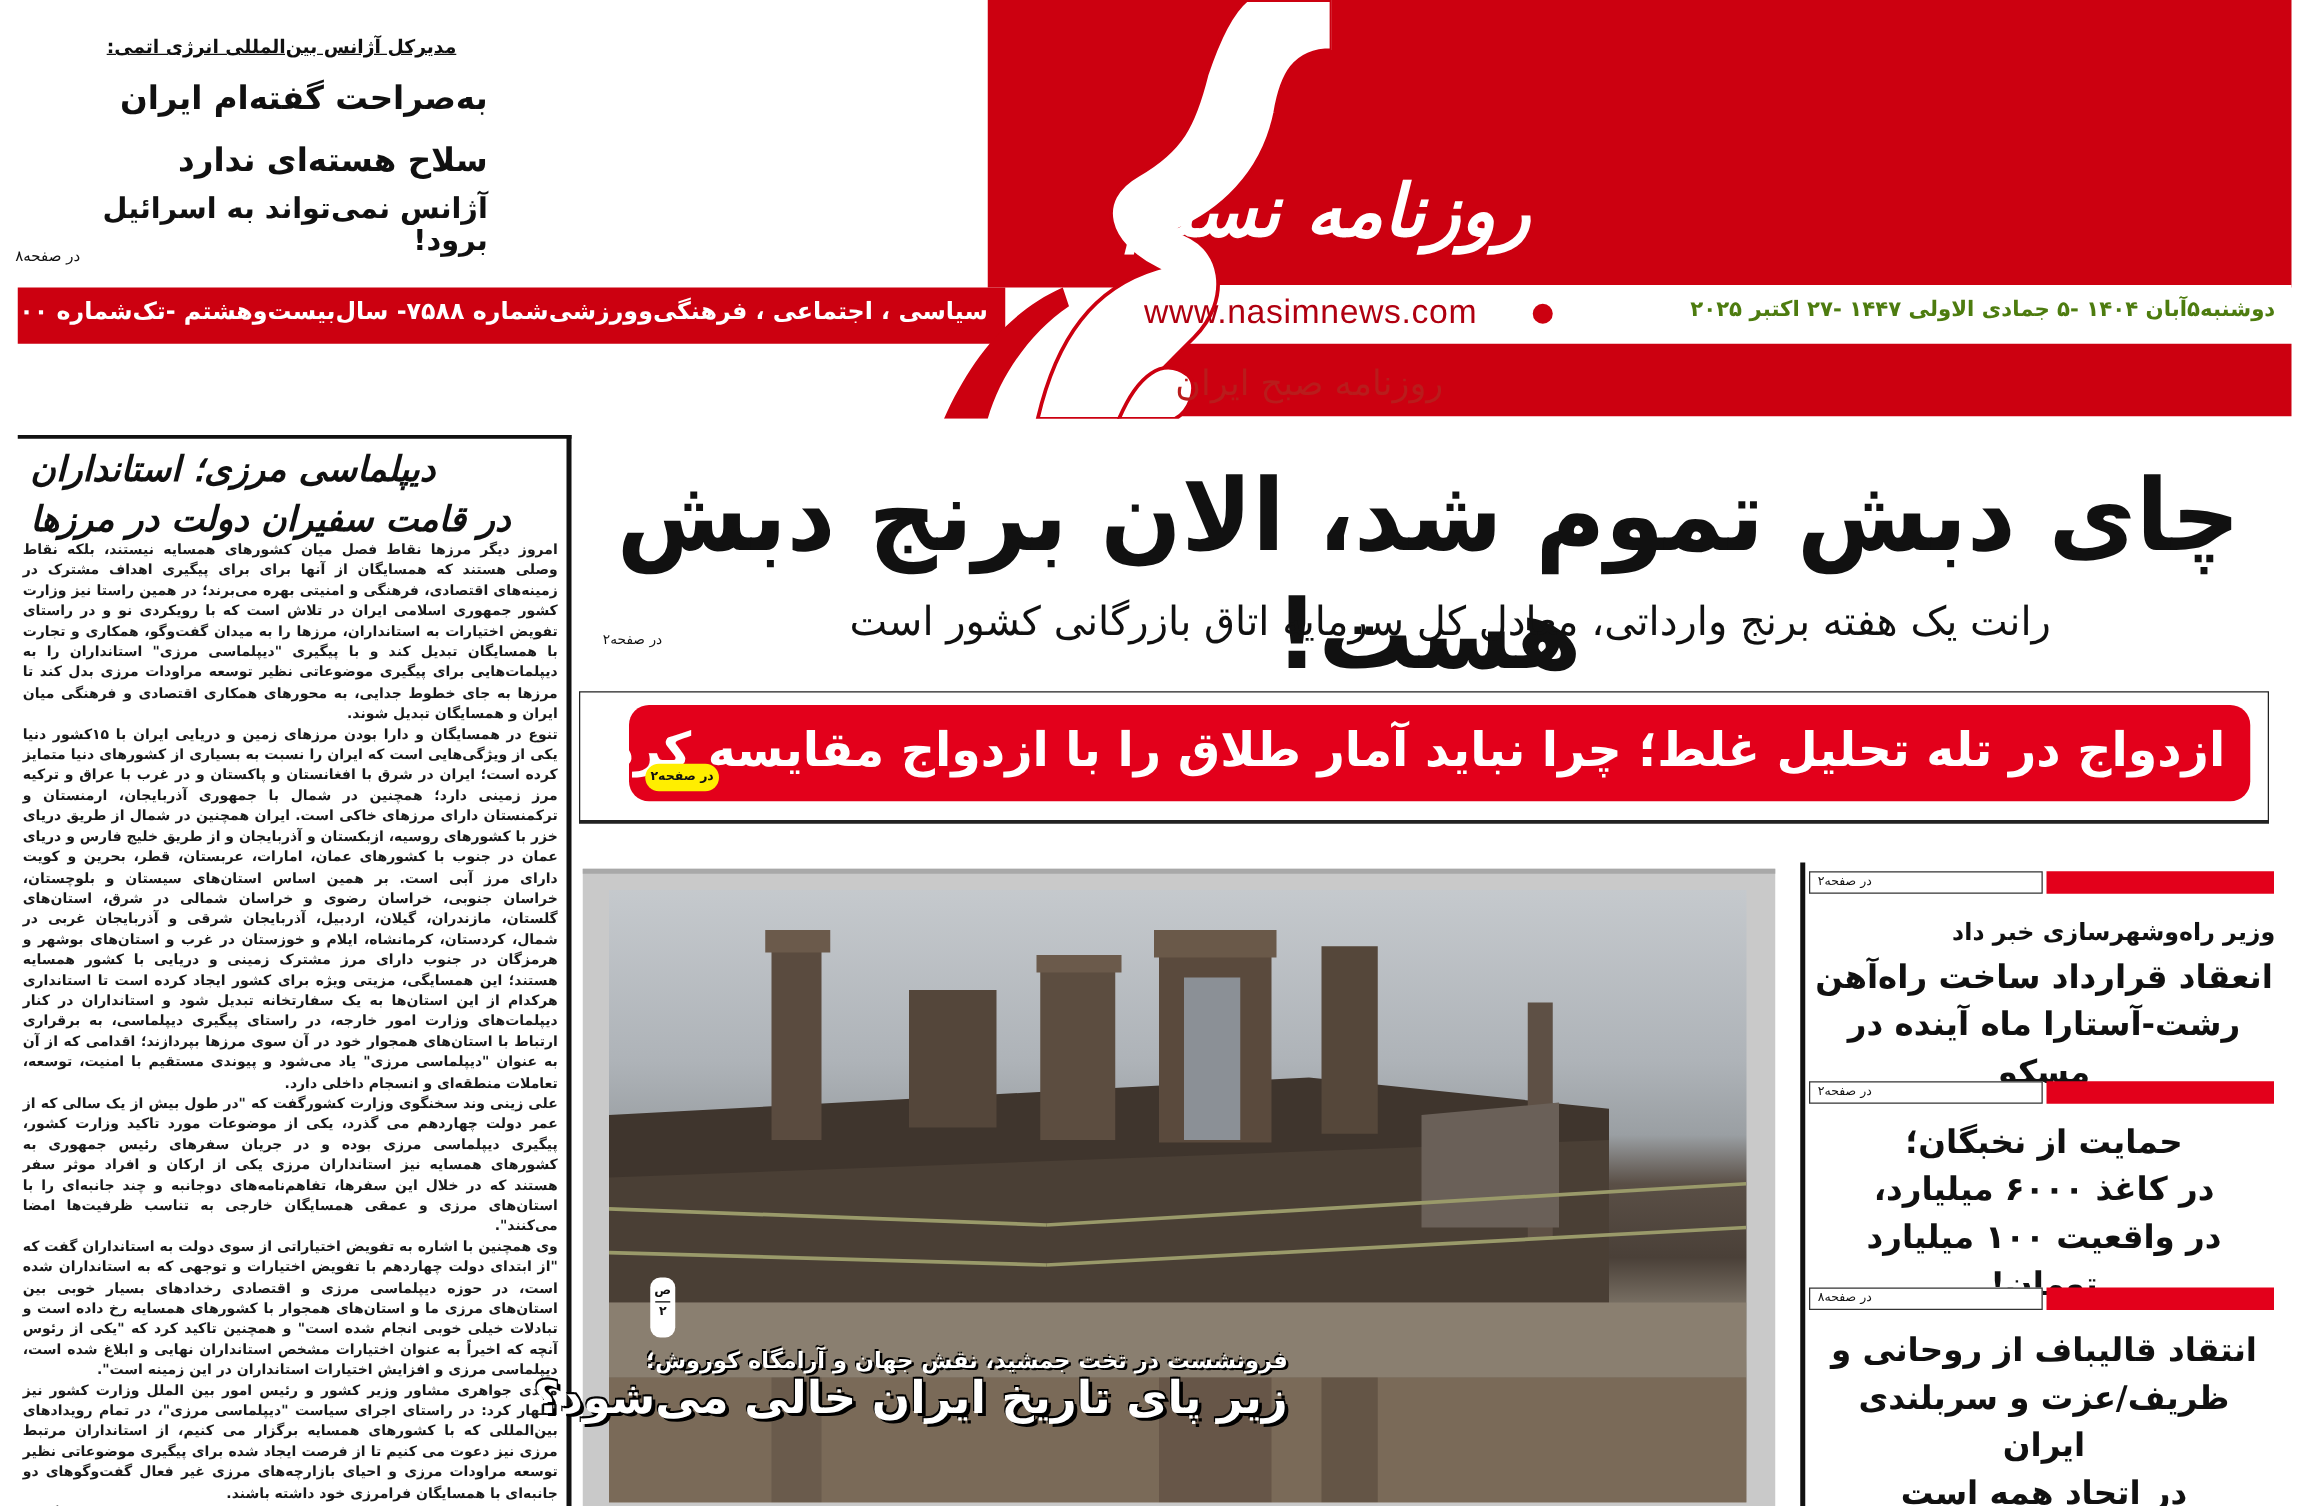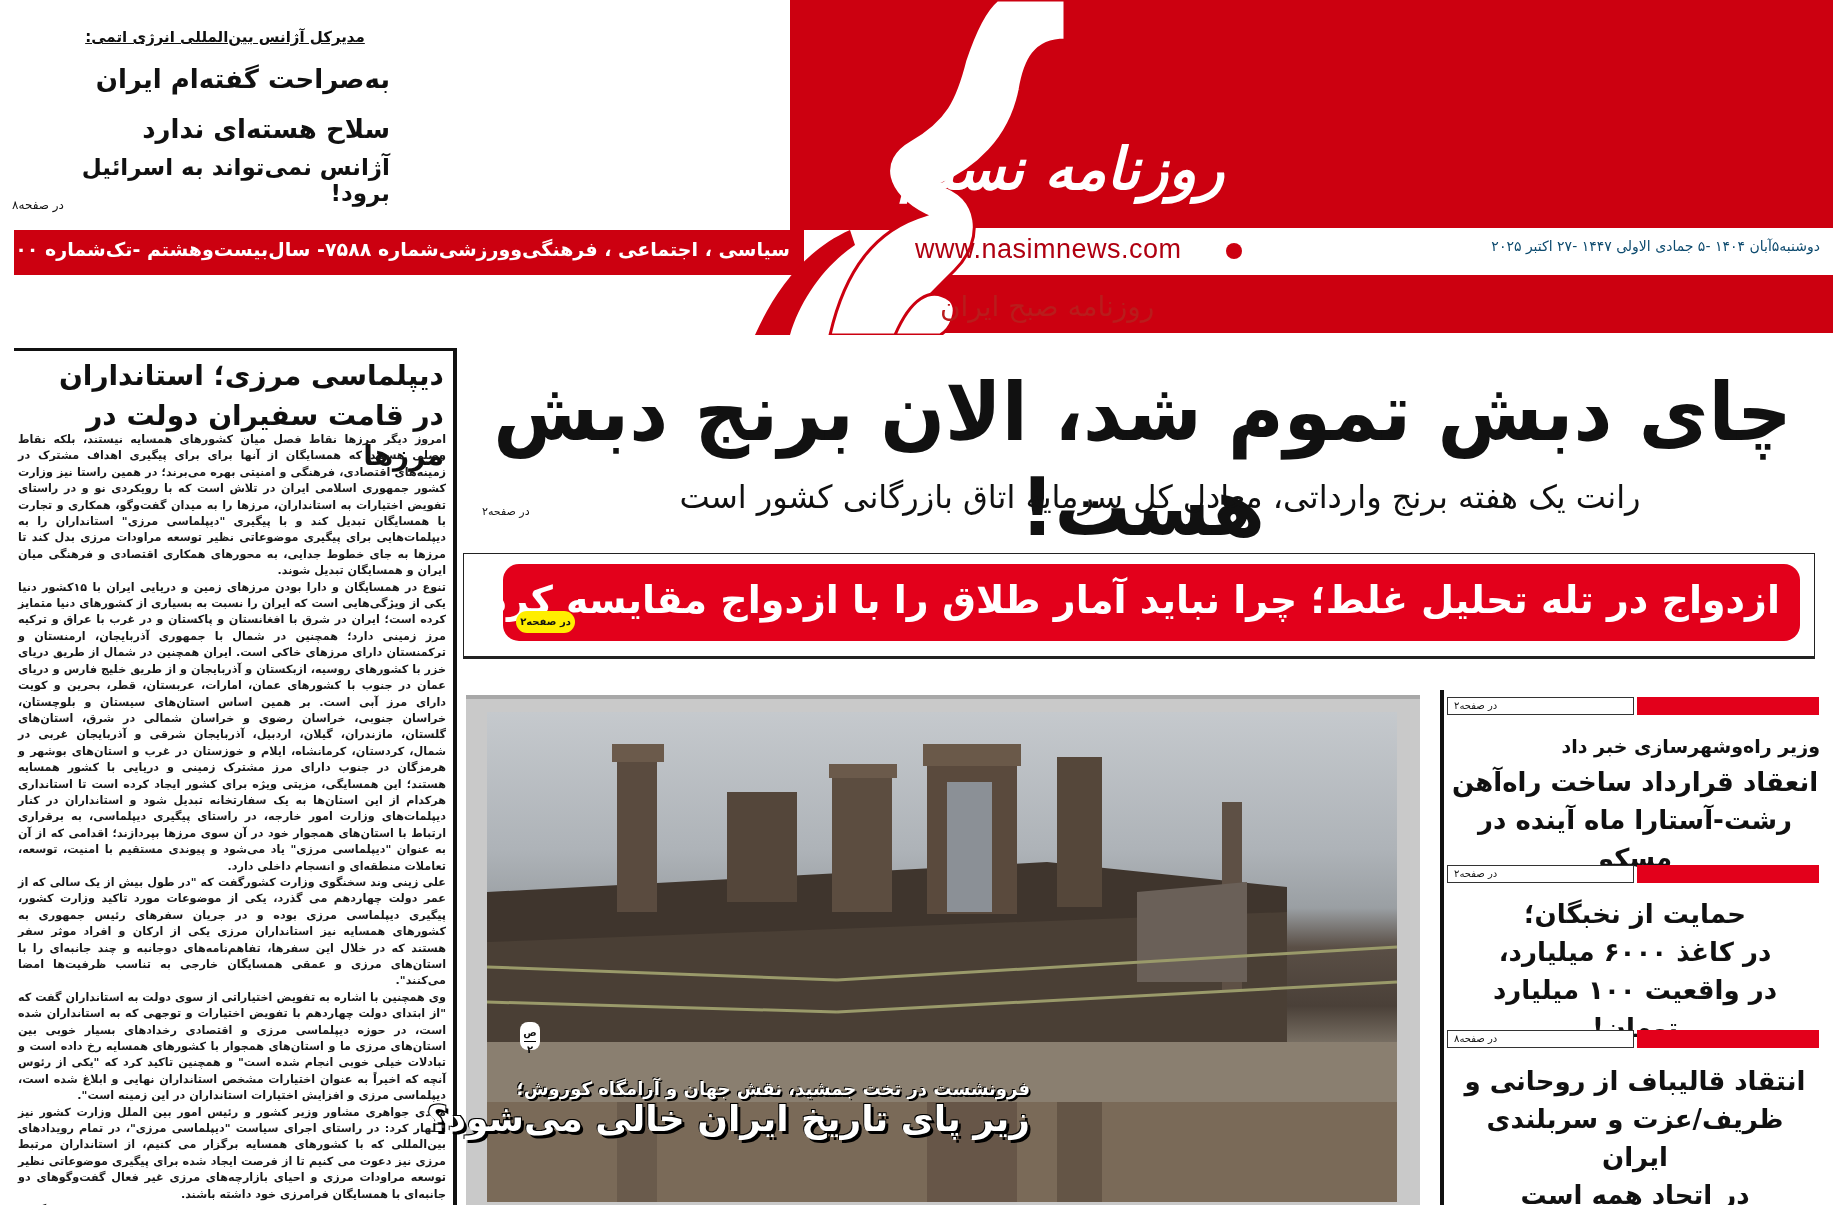--- a/index.html
+++ b/index.html
@@ -4,21 +4,21 @@
 <style>
   * { box-sizing: border-box; margin: 0; padding: 0; }
   html, body { width: 1846px; height: 1205px; background: #ffffff; overflow: hidden; }
   body { position: relative; font-family: "DejaVu Sans", "Liberation Sans", sans-serif; color: #111; }
 
   
   .mast-red { position: absolute; left: 790px; top: 0; width: 1043px; height: 230px; background: #cc0010; }
   .mast-red2 { position: absolute; left: 14px; top: 230px; width: 790px; height: 45px; background: #cc0010; }
   .mast-red3 { position: absolute; left: 900px; top: 275px; width: 933px; height: 58px; background: #cc0010; }
   .date-strip { position: absolute; left: 900px; top: 228px; width: 933px; height: 48px; background: #ffffff; }
-  .date-text { position: absolute; right: 26px; top: 238px; font-size: 14px; font-weight: normal; color: #0c4a6e; white-space: nowrap; direction: rtl; }
+  .date-text { position: absolute; right: 26px; top: 238px; font-size: 17px; font-weight: bold; color: #4d7c0f; white-space: nowrap; direction: rtl; }
   .url-text { position: absolute; left: 915px; top: 234px; font-family: "Liberation Sans", sans-serif; font-size: 27px; color: #b00010; letter-spacing: 0.5px; direction: ltr; }
   .url-dot { position: absolute; left: 1226px; top: 243px; width: 16px; height: 16px; border-radius: 50%; background: #cc0010; }
   .subline { position: absolute; left: 20px; top: 238px; width: 770px; text-align: right; font-size: 19px; font-weight: bold; color: #fff; white-space: nowrap; direction: rtl; }
   .motto { position: absolute; left: 940px; top: 290px; font-size: 28px; font-weight: normal; color: #b91c1c; direction: rtl; }
   .logo-svg { position: absolute; left: 735px; top: 0; width: 330px; height: 335px; }
   .logo-word { position: absolute; left: 900px; top: 135px; font-family: "DejaVu Serif", serif; font-size: 58px; font-weight: bold; color: #fff; font-style: italic; direction: rtl; }
 
   
   .tl-kicker { position: absolute; left: 60px; top: 28px; width: 330px; text-align: center; font-size: 15px; font-weight: bold; text-decoration: underline; }
   .tl-title { position: absolute; left: 40px; top: 54px; width: 350px; text-align: right; font-size: 26px; font-weight: bold; line-height: 50px; letter-spacing: -0.5px; }
@@ -31,31 +31,31 @@
   .main-page { position: absolute; left: 482px; top: 505px; font-size: 11px; }
 
   
   .banner-frame { position: absolute; left: 463px; top: 553px; width: 1352px; height: 106px; border: 1.5px solid #222; border-bottom: 3px solid #222; background: #fff; }
   .banner-pill { position: absolute; left: 503px; top: 564px; width: 1297px; height: 77px; background: #e3001b; border-radius: 16px; }
   .banner-text { position: absolute; left: 600px; top: 578px; width: 1180px; text-align: right; font-size: 38px; font-weight: bold; color: #fff; white-space: nowrap; }
   .banner-badge { position: absolute; left: 516px; top: 611px; width: 59px; height: 22px; border-radius: 11px; background: #ffee00; font-size: 10px; font-weight: bold; color: #111; text-align: center; line-height: 22px; }
 
   
   .lcol { position: absolute; left: 14px; top: 348px; width: 443px; height: 857px; border-top: 3px solid #111; border-right: 4px solid #111; }
-  .lcol-title { position: absolute; left: 24px; top: 356px; width: 420px; text-align: right; font-size: 28px; font-weight: bold; line-height: 40px; }
+  .lcol-title { position: absolute; left: 24px; top: 356px; width: 420px; text-align: left; font-size: 28px; font-weight: bold; line-height: 40px; font-style: italic; }
   .lcol-body { position: absolute; left: 18px; top: 432px; width: 428px; font-size: 11.2px; line-height: 16.4px; text-align: justify; text-align-last: right; font-weight: bold; color: #1a1a1a; }
   .lcol-body p { margin: 0; }
 
   
   .photo-frame { position: absolute; left: 466px; top: 695px; width: 954px; height: 515px; background: #c9c9c9; border-top: 4px solid #a8a8a8; }
   .photo { position: absolute; left: 487px; top: 712px; width: 910px; height: 490px; overflow: hidden; background: linear-gradient(180deg, #c5c9cd 0%, #aeb3b8 28%, #9a9fa3 40%, #5a4f46 48%, #4a4038 60%, #7b7266 68%, #8a8276 75%, #6f6355 82%, #8c7e6e 100%); }
   .photo-svg { position: absolute; left: 0; top: 0; width: 910px; height: 490px; }
   .photo-kicker { position: absolute; left: 510px; top: 1078px; width: 520px; text-align: right; font-size: 18px; font-weight: bold; color: #fff; text-shadow: 2px 2px 0 #000, -1px -1px 0 #000; white-space: nowrap; }
   .photo-title { position: absolute; left: 510px; top: 1098px; width: 520px; text-align: right; font-size: 36px; font-weight: 900; color: #fff; text-shadow: 3px 3px 0 #000, -1px -1px 0 #000, 1px -1px 0 #000; white-space: nowrap; }
-  .page-tag { position: absolute; left: 520px; top: 1022px; width: 20px; height: 28px; background: #fff; border-radius: 8px; font-size: 10px; font-weight: bold; text-align: center; line-height: 14px; padding-top: 4px; }
+  .page-tag { position: absolute; left: 520px; top: 1022px; width: 20px; height: 48px; background: #fff; border-radius: 8px; font-size: 10px; font-weight: bold; text-align: center; line-height: 14px; padding-top: 4px; }
   .page-tag .line { display: block; width: 12px; height: 1px; background: #000; margin: 1px auto; }
 
   
   .rcol-divider { position: absolute; left: 1440px; top: 690px; width: 4px; height: 515px; background: #111; }
   .r-hdr { position: absolute; left: 1447px; width: 372px; height: 18px; }
   .r-hdr .tag { position: absolute; left: 0; top: 0; width: 187px; height: 18px; border: 1.5px solid #333; background: #fff; font-size: 10px; text-align: left; padding-left: 6px; line-height: 15px; }
   .r-hdr .bar { position: absolute; left: 190px; top: 0; width: 182px; height: 18px; background: #e3001b; }
   .r-kicker { position: absolute; left: 1460px; width: 360px; text-align: center; font-size: 19px; font-weight: bold; }
   .r-title { position: absolute; left: 1450px; width: 370px; text-align: center; font-size: 26px; font-weight: bold; line-height: 38px; }
 </style>

